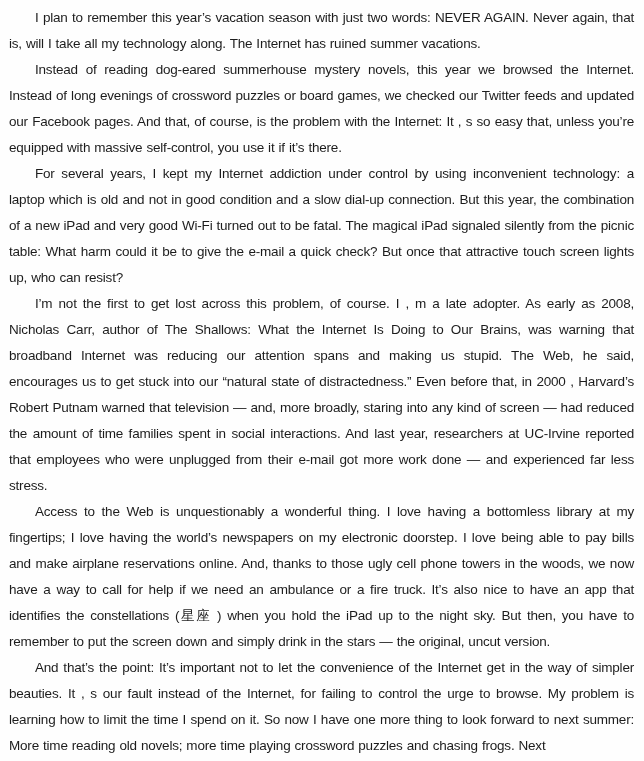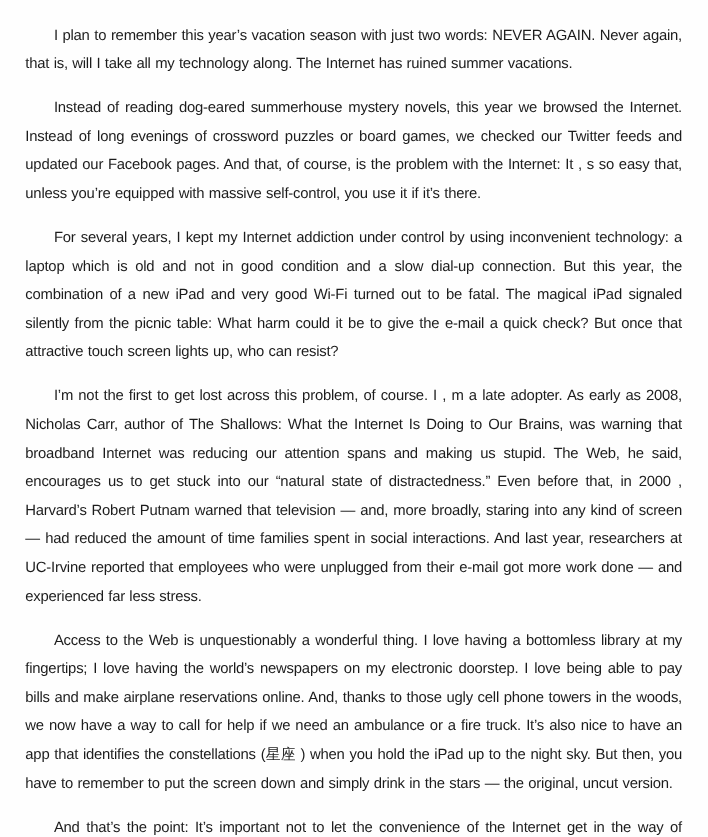--- a/index.html
+++ b/index.html
@@ -15,21 +15,21 @@
     padding: 5px 10px 0 9px;
     background: #fefefe;
     color: #1c1c1c;
     font-family: "Liberation Sans", "DejaVu Sans", sans-serif;
     font-size: 13.5px;
     letter-spacing: -0.2px;
     line-height: 26px;
     overflow: hidden;
   }
   .para {
-    margin: 14px;
+    margin: 0;
     text-align: justify;
     text-indent: 26px;
     word-spacing: 0.5px;
   }
 </style>
 </head>
 <body>
 
 <main class="page">
   <p class="para">I plan to remember this year’s vacation season with just two words: NEVER AGAIN. Never again, that is, will I take all my technology along. The Internet has ruined summer vacations.</p>

